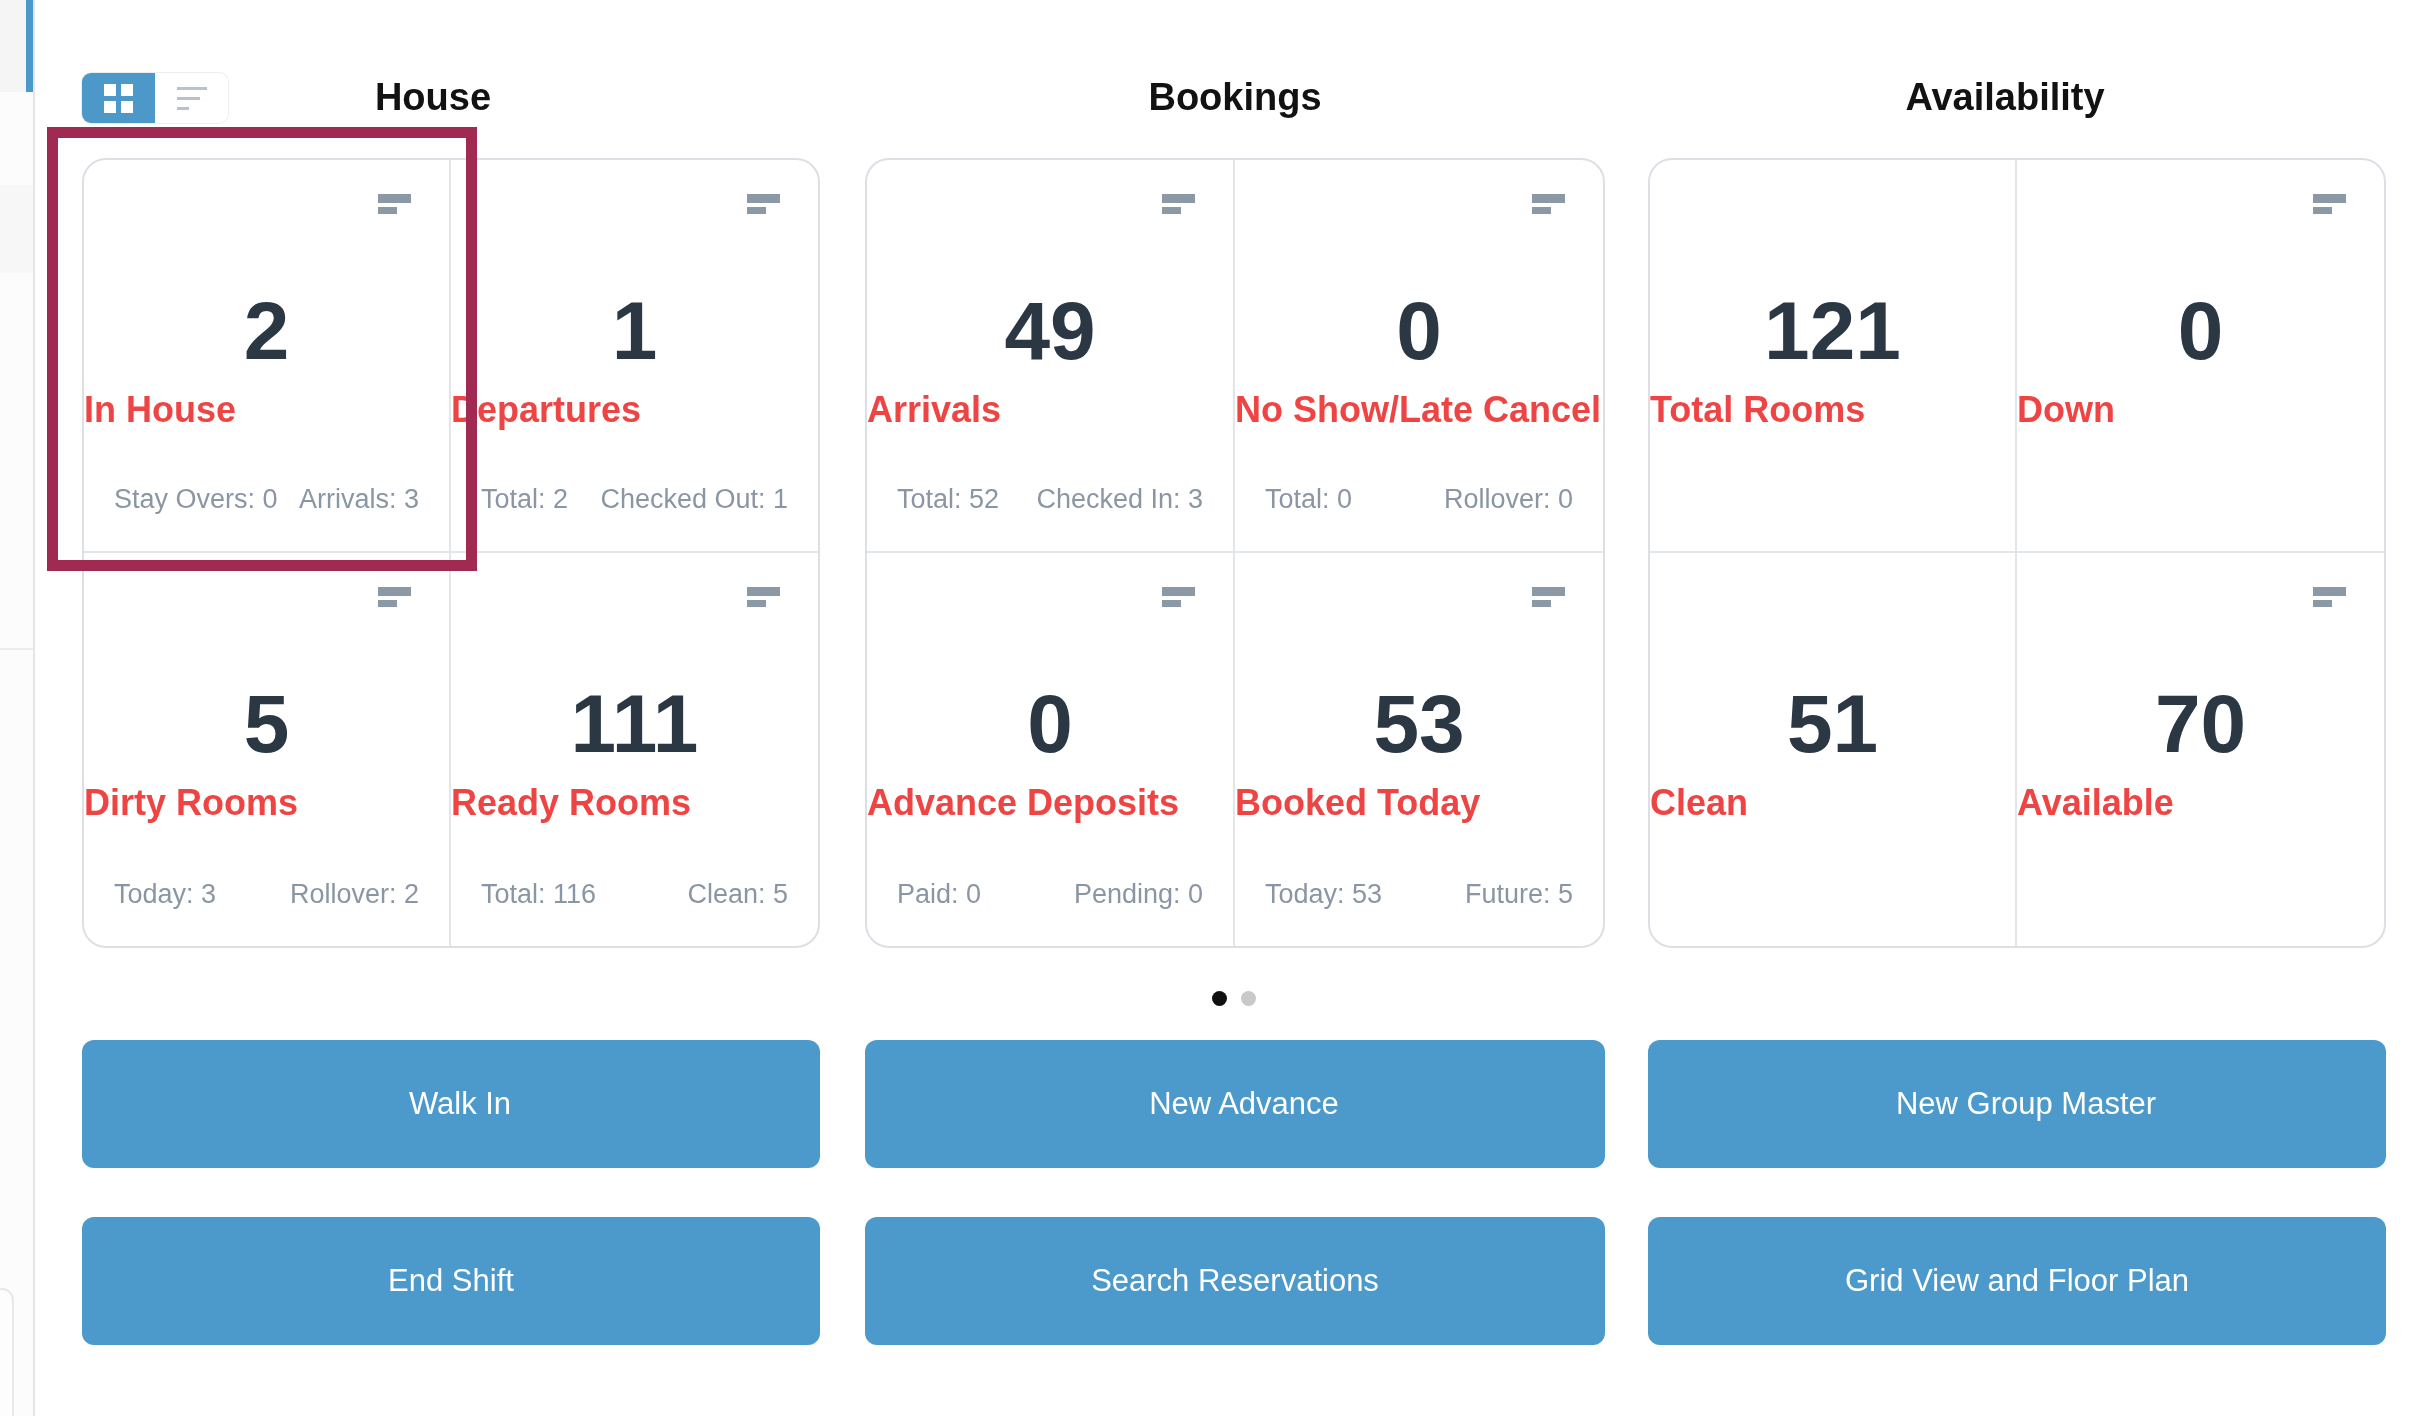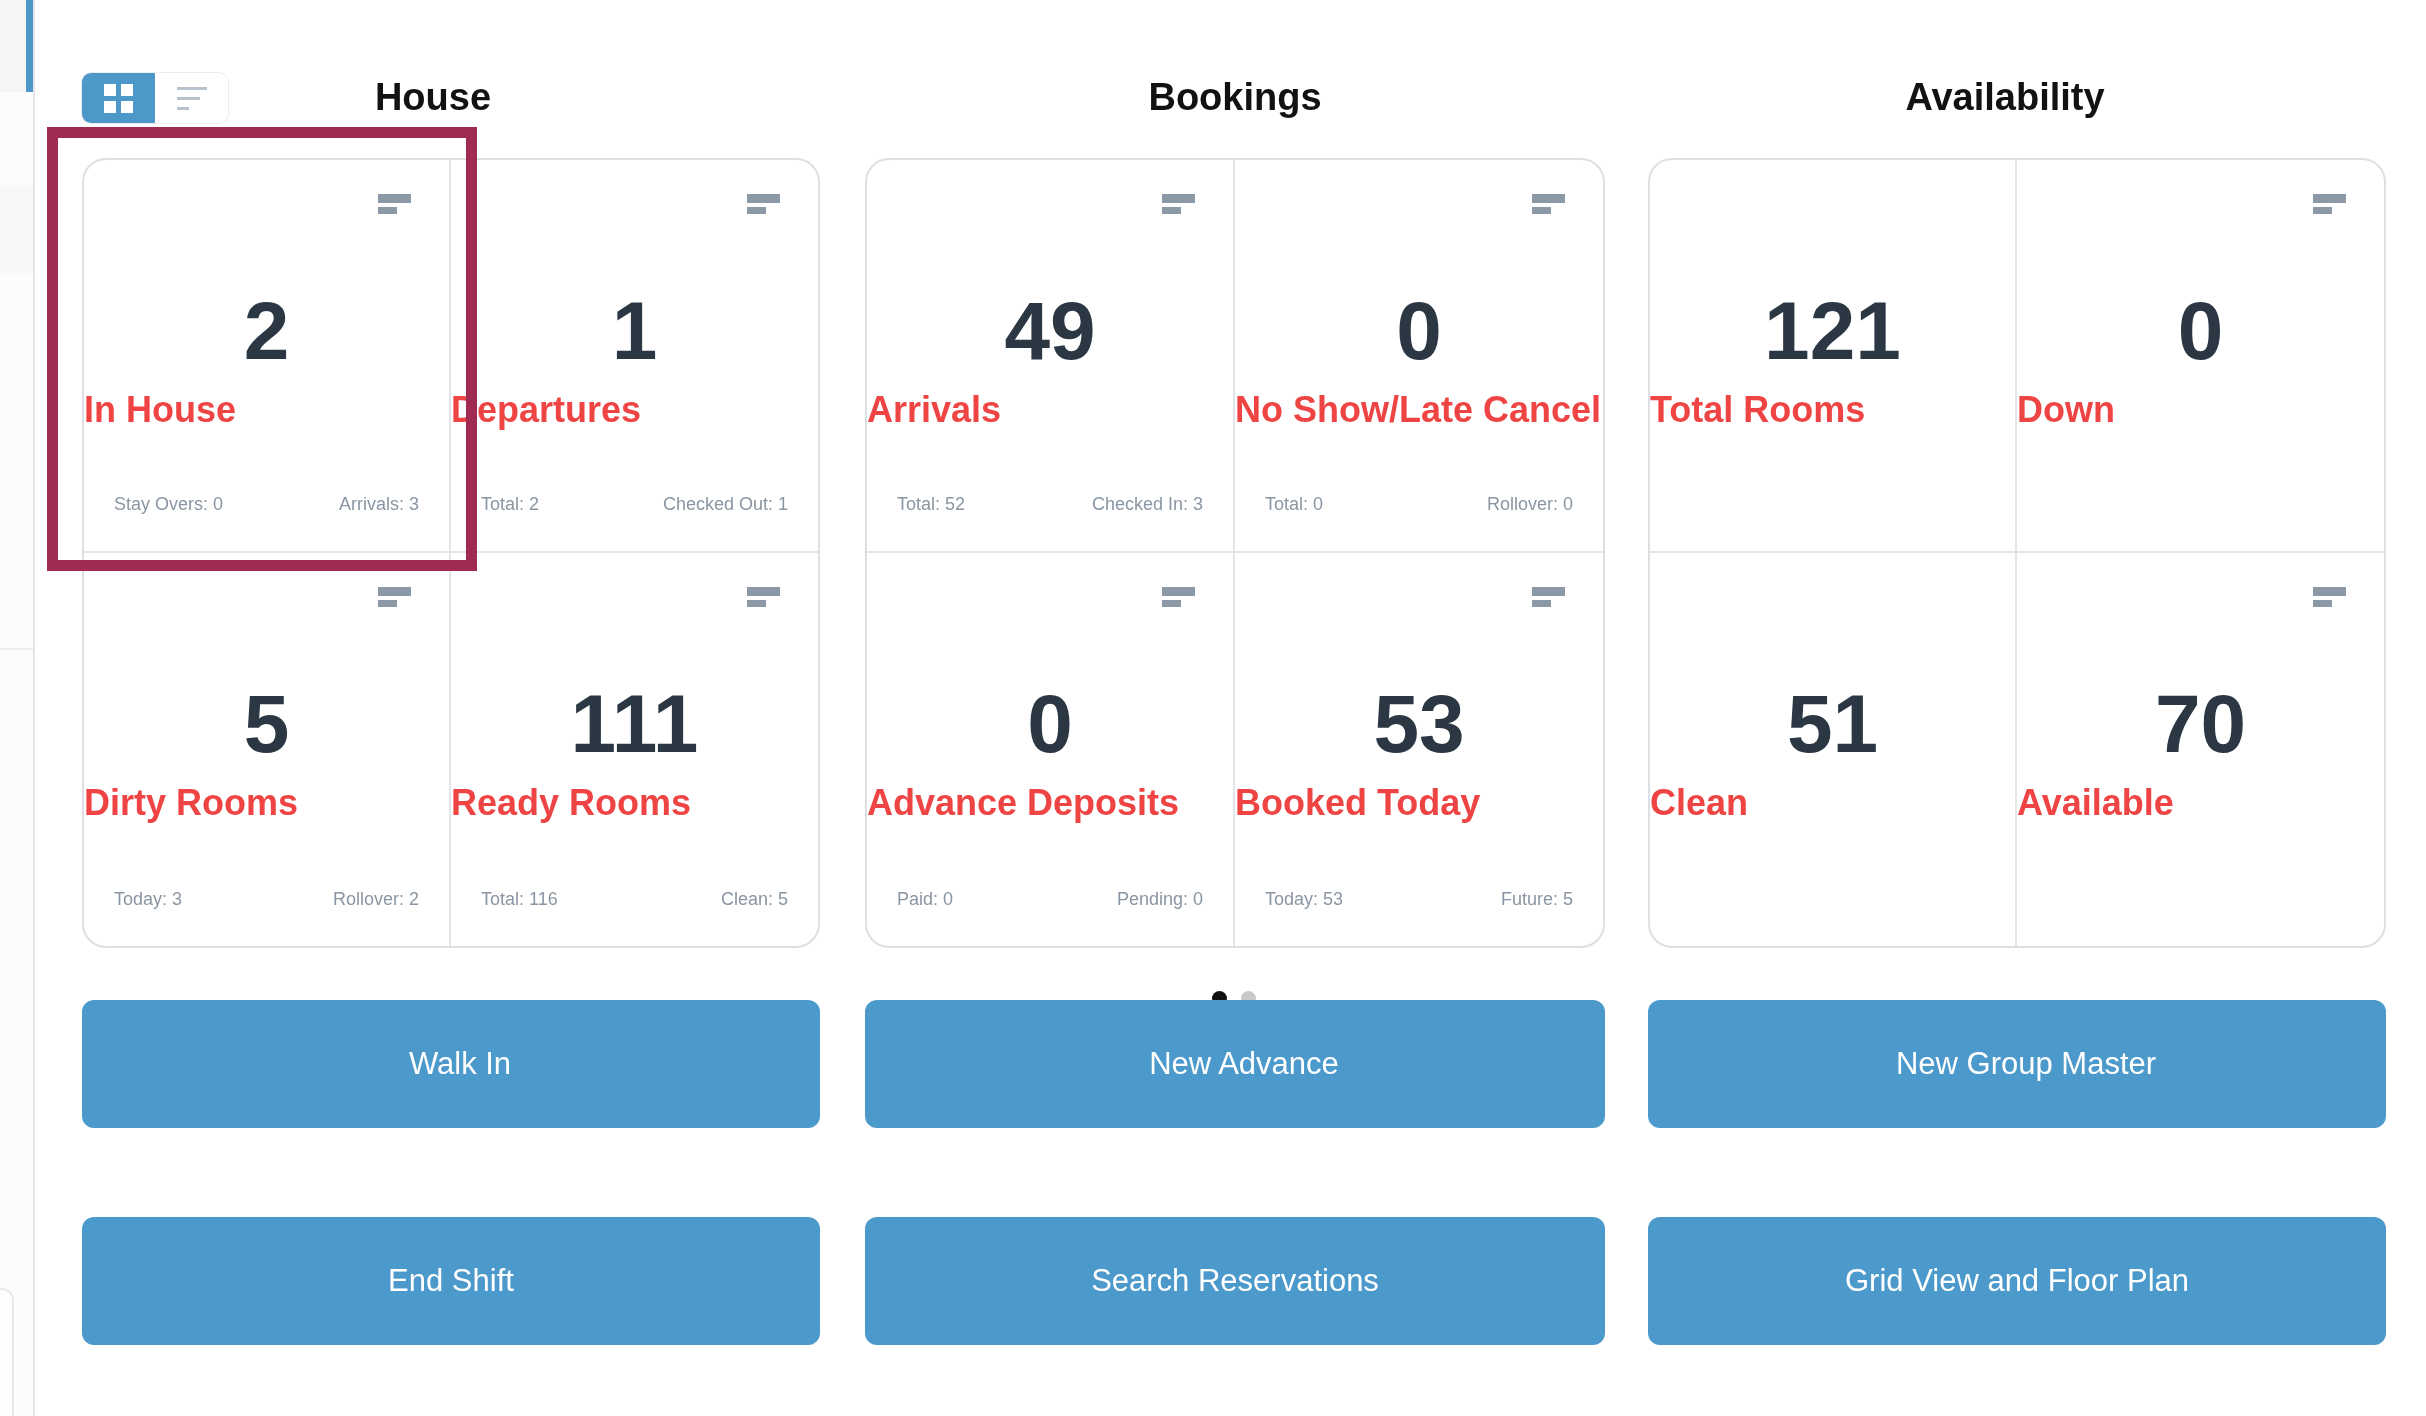--- a/index.html
+++ b/index.html
@@ -41,34 +41,34 @@
   .p-avail{left:1648px;width:738px;}
   .cell{position:relative;box-sizing:border-box;}
   .cell.c1{border-right:2px solid #e3e6e9;border-bottom:2px solid #e3e6e9;}
   .cell.c2{border-bottom:2px solid #e3e6e9;}
   .cell.c3{border-right:2px solid #e3e6e9;}
   .mini-icon{position:absolute;top:34px;right:38px;width:33px;cursor:pointer;}
   .mini-icon .b1{display:block;width:33px;height:9px;background:#8b99a6;margin-bottom:4px;}
   .mini-icon .b2{display:block;width:19px;height:7px;background:#8b99a6;}
   .num{position:absolute;top:128px;left:0;right:0;text-align:center;font-size:82px;line-height:86px;font-weight:700;color:#2b3844;}
   .lbl{position:absolute;top:230px;left:0;right:0;text-align:left;font-size:36px;line-height:40px;font-weight:600;color:#ef4444;}
-  .sub{position:absolute;left:30px;right:30px;bottom:36px;display:flex;justify-content:space-between;font-size:18px;color:#8a96a3;}
+  .sub{position:absolute;left:30px;right:30px;bottom:36px;display:flex;justify-content:space-between;font-size:27px;color:#8a96a3;}
 
   
   .highlight{position:absolute;left:47px;top:127px;width:430px;height:444px;box-sizing:border-box;border:11px solid #a12a52;z-index:5;pointer-events:none;}
 
   
   .dots{position:absolute;left:1212px;top:991px;display:flex;gap:14px;}
   .dot{width:15px;height:15px;border-radius:50%;cursor:pointer;}
   .dot.active{background:#111111;}
   .dot.inactive{background:#c9c9c9;}
 
   
   .btn{position:absolute;height:128px;box-sizing:border-box;border:none;border-radius:12px;background:#4c99cb;color:#ffffff;font-size:31px;font-weight:400;font-family:inherit;display:flex;align-items:center;justify-content:center;cursor:pointer;}
-  .r1{top:1000px;padding-left:24px;}
+  .r1{top:1040px;padding-left:24px;}
   .r2{top:1217px;}
   .col1{left:82px;width:738px;}
   .col2{left:865px;width:740px;}
   .col3{left:1648px;width:738px;}
 </style>
 </head>
 <body>
 
 <div id="page">
 

